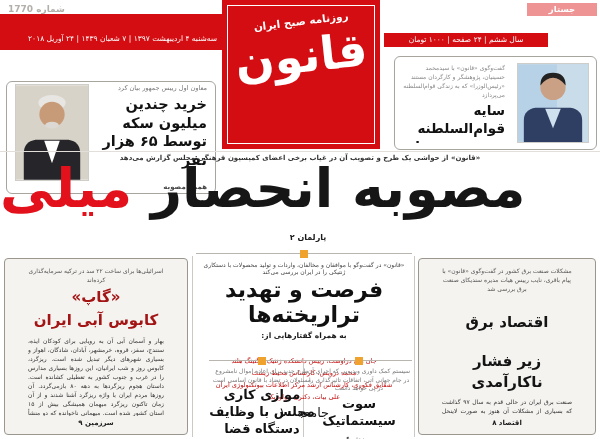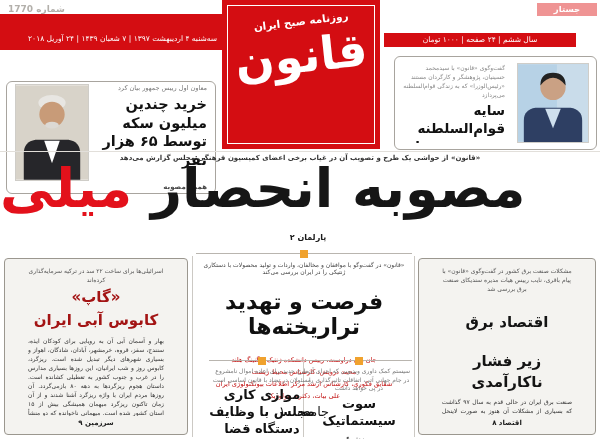--- a/index.html
+++ b/index.html
@@ -6,23 +6,23 @@
   html,body { background:#fff; }
   .page {
     position:relative; width:600px; height:439px; background:#fff;
     overflow:hidden; direction:rtl;
     font-family:"DejaVu Sans", sans-serif; color:#1a1a1a;
   }
   
   .issue { position:absolute; top:4px; left:8px; font-size:9px; font-weight:bold; color:#b3b0ab; direction:rtl; }
   .datebar { position:absolute; top:14px; left:0; width:223px; height:14px; background:#d40d12;
              color:#fff; font-size:7.5px; line-height:14px; text-align:right; padding:18px 6px; white-space:nowrap; overflow:hidden; }
-  .infobar { position:absolute; top:33px; left:384px; width:192px; height:14px; background:#d40d12;
+  .infobar { position:absolute; top:33px; left:384px; width:164px; height:14px; background:#d40d12;
              color:#fff; font-size:7.5px; line-height:14px; text-align:center; white-space:nowrap; overflow:hidden; }
-  .cornertag { position:absolute; top:3px; right:3px; width:60px; height:13px; background:#ef9494;
+  .cornertag { position:absolute; top:3px; right:3px; width:70px; height:13px; background:#ef9494;
                color:#fff; font-weight:bold; font-size:8.5px; line-height:13px; text-align:center; }
   
   .masthead { position:absolute; top:0; left:222px; width:158px; height:149px; background:#d40d12; }
   .masthead-inner { position:absolute; inset:5px; border:1.5px solid #fff; overflow:hidden; }
   .tagline { margin-top:9px; text-align:center; color:#fff; font-size:10.5px; font-weight:bold; transform:rotate(-7deg); }
   .mast-title { text-align:center; color:#fff; font-size:46px; font-weight:bold; transform:rotate(-6deg); margin-top:2px; }
   
   .box { position:absolute; border:1px solid #a8a49e; border-radius:6px; background:#fff; }
   .tlbox { top:37px; left:6px; width:210px; height:113px; padding:2px 8px; display:flex; gap:7px;margin-top:44px; }
   .tl-text { flex:1; display:flex; flex-direction:column; text-align:right; overflow:hidden; }
@@ -43,21 +43,21 @@
   .lead-section { position:absolute; top:233px; width:100%; text-align:center; font-size:8px; font-weight:bold;padding-left:16px; }
   
   .vr { position:absolute; width:0; border-left:1px solid #ccc9c4; }
   .vr-a { left:192px; top:256px; height:181px; }
   .vr-b { left:414px; top:256px; height:181px; }
   .vr-c { left:303px; top:362px; height:75px; }
   .center-col { position:absolute; top:253px; left:196px; width:216px; height:104px;
                 border-top:1px solid #b9b5af; text-align:center; }
   .sq { position:absolute; top:-4.5px; left:50%; transform:translateX(-50%); width:8px; height:8px; background:#f0a22e; }
   .c-kicker { margin-top:7px; font-size:6px; color:#444; }
-  .c-headline { font-size:22px; font-weight:bold; margin-top:14px; color:#101010; }
+  .c-headline { font-size:22px; font-weight:bold; margin-top:2px; color:#101010; }
   .c-subhead { font-size:7.5px; font-weight:bold; margin-top:4px; }
   .c-speakers { font-size:6.6px; font-weight:normal; color:#c21212; line-height:1.8; margin-top:16px; }
   .c-section { font-size:13px; font-weight:normal; margin-top:2px; }
   .sub { position:absolute; top:360px; width:106px; height:77px; border-top:1px solid #b9b5af; text-align:center; }
   .sub-right { left:306px; }
   .sub-left { left:209px; }
   .s-kicker { margin-top:6px; font-size:6px; color:#777; line-height:1.45; }
   .s-headline { font-size:13px; font-weight:bold; line-height:1.3; margin-top:3px; color:#121212; }
   .s-section { font-size:6.5px; font-weight:bold; color:#444; margin-top:5px; }
   .sidebox { position:absolute; background:#f4f3f0; border:1px solid #9b978f; border-radius:4px;
@@ -125,20 +125,21 @@
   <div class="lead-section">پارلمان ۲</div>
 
   <div class="vr vr-a"></div>
   <div class="vr vr-b"></div>
   <div class="vr vr-c"></div>
 
   <div class="center-col">
     <div class="sq"></div>
     <div class="c-kicker">«قانون» در گفت‌وگو با موافقان و مخالفان، واردات و تولید محصولات با دستکاری ژنتیکی را در ایران بررسی می‌کند</div>
     <div class="c-headline">فرصت و تهدید تراریخته‌ها</div>
+    <div class="c-subhead">به همراه گفتارهایی از:</div>
     <div class="c-speakers">
       <div>جان وان دراوست، رییس دانشکده ژنتیک واگنینگ هلند</div>
       <div>محمد درویش، کارشناس محیط زیست</div>
       <div>شقایق فکوری، کارشناس ارشد مرکز اطلاعات بیوتکنولوژی ایران</div>
       <div>علی بیات، دکتری بیولوژیک</div>
     </div>
     <div class="c-section">جامعه ۱۰</div>
   </div>
 
   <div class="sub sub-right">

